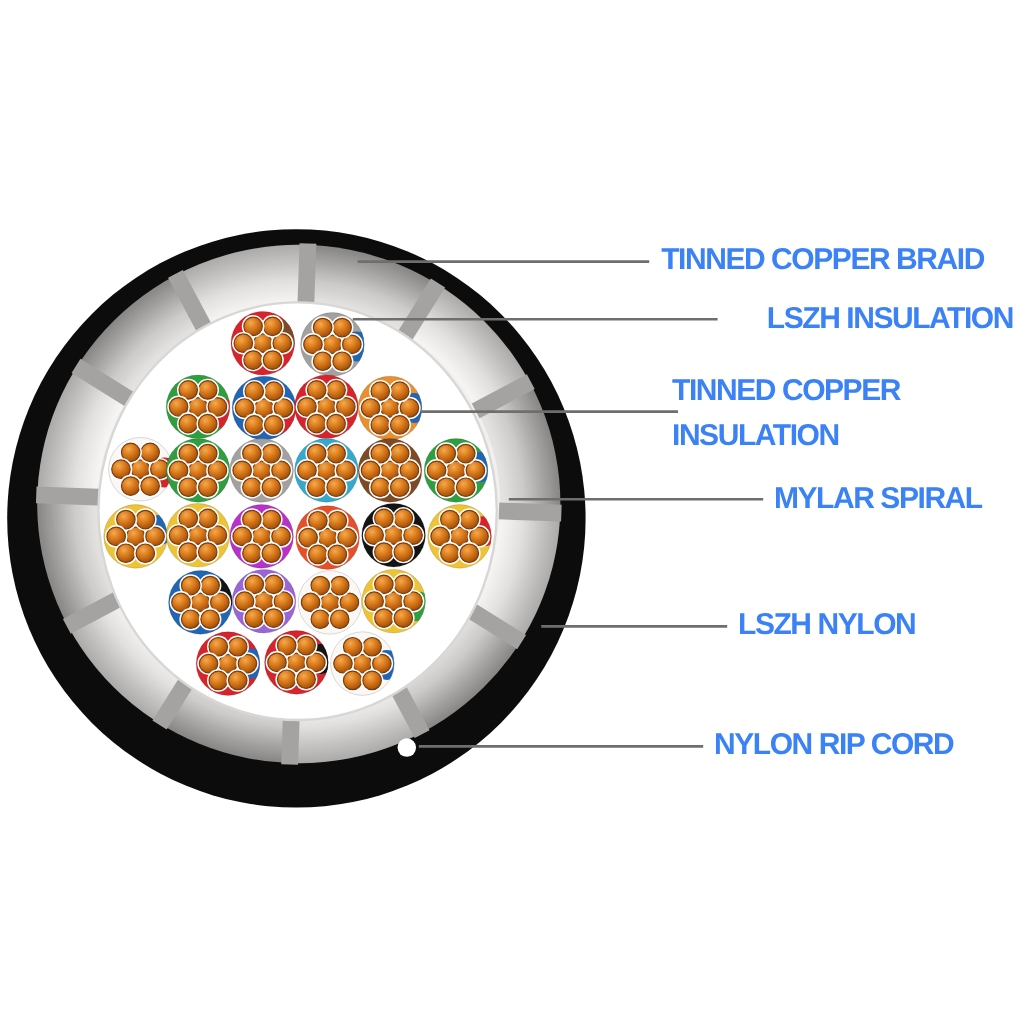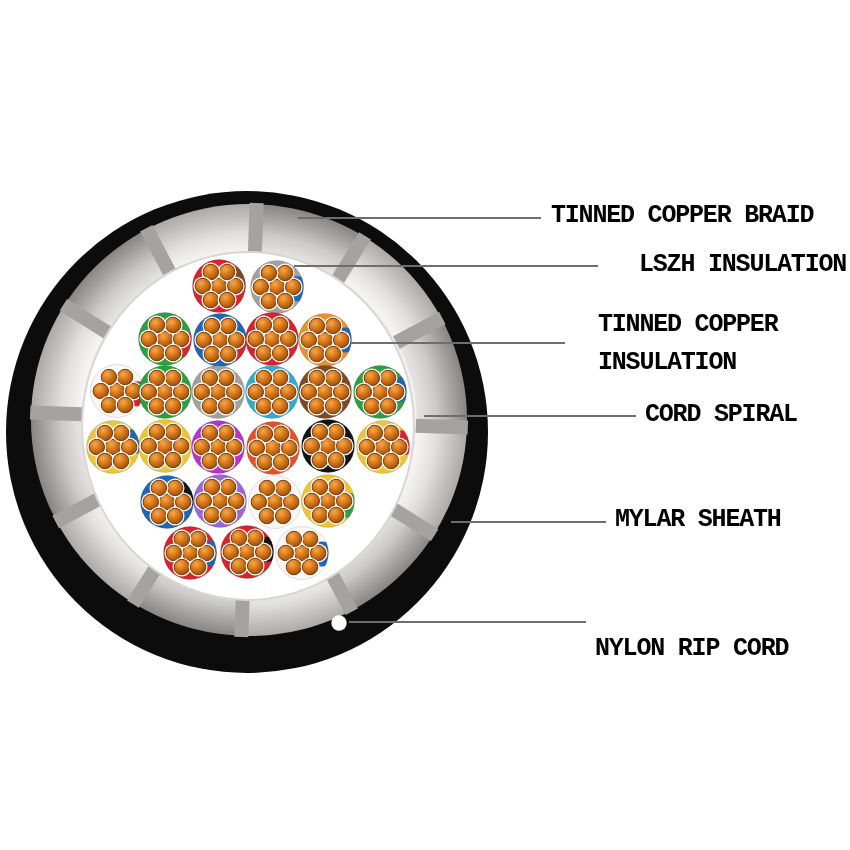--- a/index.html
+++ b/index.html
@@ -1,20 +1,20 @@
 <!DOCTYPE html>
 <html><head>
 <meta charset="utf-8">
 <style>
   html,body{margin:0;padding:0;background:#ffffff;}
   #page{position:relative;width:850px;height:850px;background:#ffffff;overflow:hidden;
         font-family:"Liberation Sans", sans-serif;}
   #cable-svg{position:absolute;left:0;top:0;}
   .lbl{position:absolute;font-weight:700;font-size:25px;line-height:26px;
-       letter-spacing:-1.2px;color:#000000;white-space:nowrap;font-family:Liberation Mono, monospace;}
+       letter-spacing:-1.2px;color:#3b82f6;white-space:nowrap;}
   .lbl2{line-height:38px;}
 </style>
 </head>
 <body>
 <div id="page">
 
 <svg id="cable-svg" width="850" height="850" viewBox="0 0 850 850">
   <defs>
     <radialGradient id="copperGrad" cx="38%" cy="32%" r="75%">
       <stop offset="0%" stop-color="#f5a94f"></stop>
@@ -590,21 +590,21 @@
     <line x1="294" y1="266" x2="598" y2="266"></line>
     <line x1="351" y1="343" x2="565" y2="343"></line>
     <line x1="424" y1="416" x2="636" y2="416"></line>
     <line x1="451" y1="522" x2="606" y2="522"></line>
     <line x1="349" y1="622" x2="586" y2="622"></line>
   </g>
 </svg>
 
 <div class="lbl" style="left:551px;top:203px">TINNED COPPER BRAID</div>
 <div class="lbl" style="left:639px;top:252px">LSZH INSULATION</div>
-<div class="lbl lbl2" style="left:598px;top:306px">
+<div class="lbl lbl2" style="left:560px;top:306px">
   <div>TINNED COPPER</div>
   <div>INSULATION</div>
 </div>
-<div class="lbl" style="left:645px;top:402px">CORD SPIRAL</div>
-<div class="lbl" style="left:615px;top:507px">MYLAR SHEATH</div>
-<div class="lbl" style="left:595px;top:636px">NYLON RIP CORD</div>
+<div class="lbl" style="left:645px;top:402px">MYLAR SPIRAL</div>
+<div class="lbl" style="left:615px;top:507px">LSZH NYLON</div>
+<div class="lbl" style="left:595px;top:607px">NYLON RIP CORD</div>
 
 </div>
 
 </body></html>

